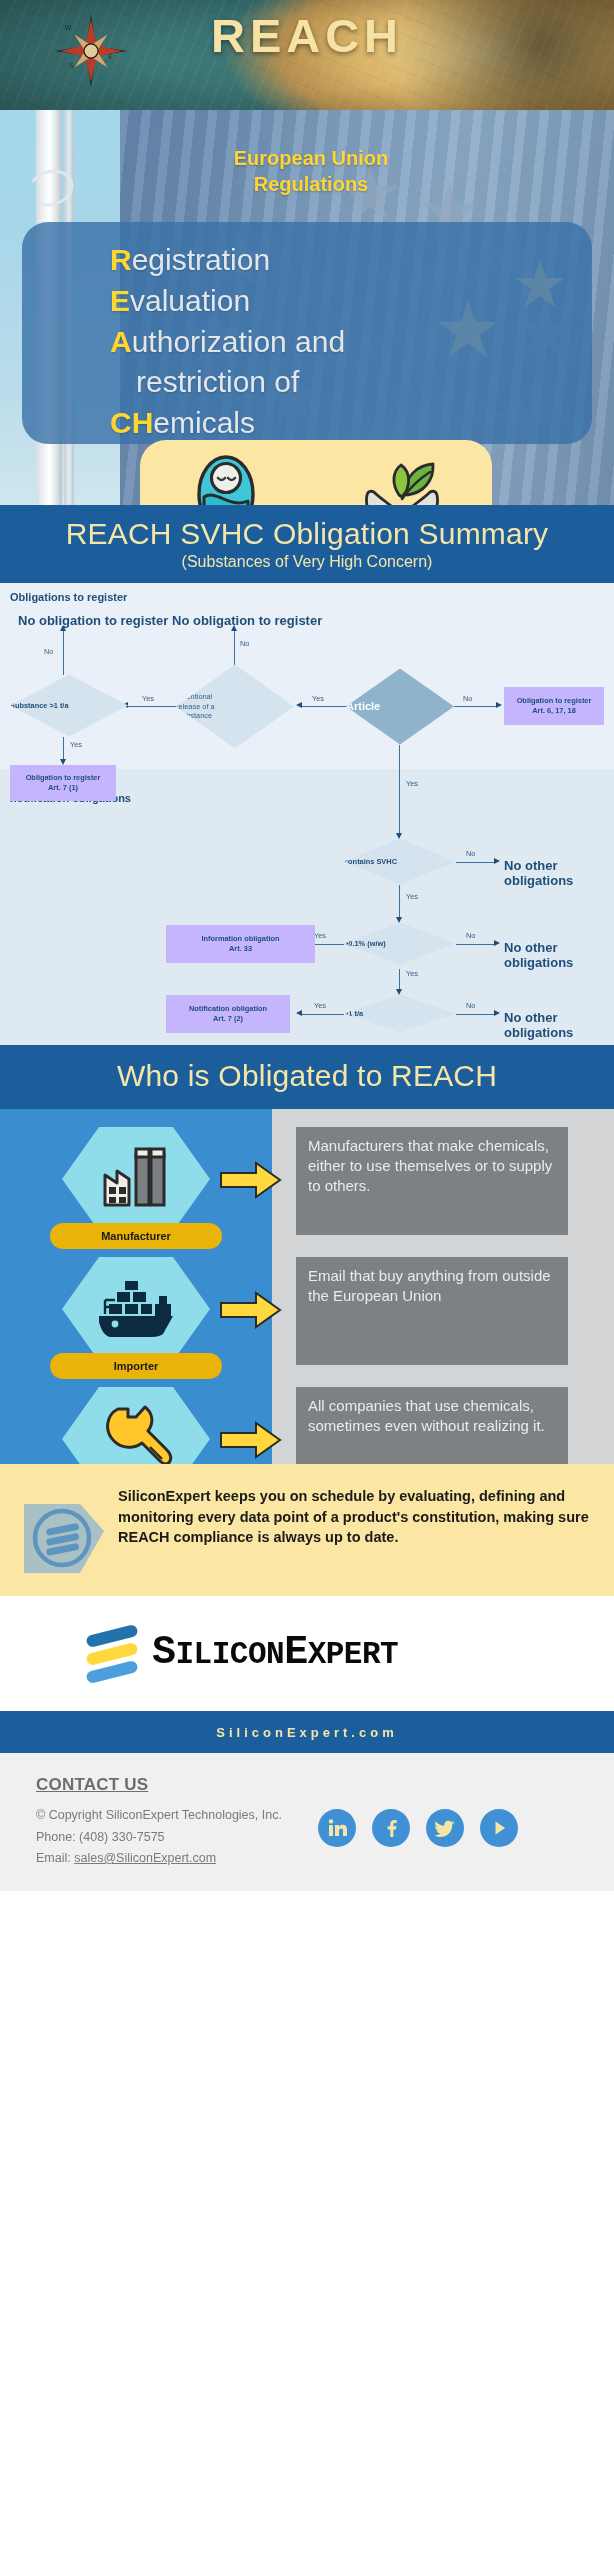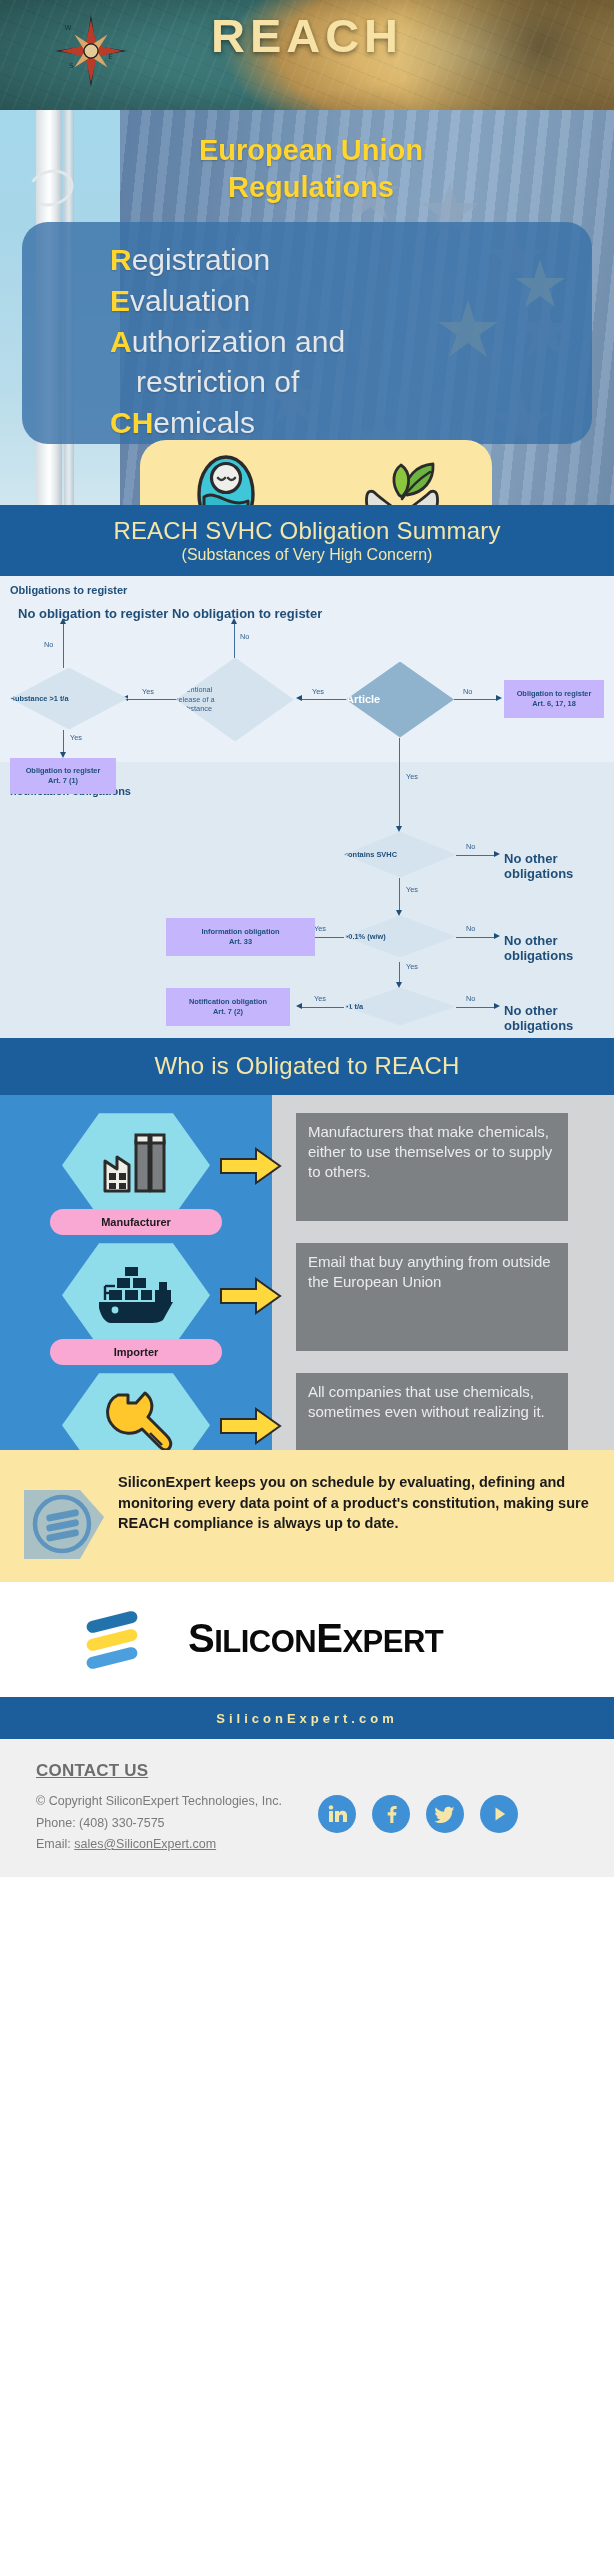--- a/index.html
+++ b/index.html
@@ -85,22 +85,22 @@
     background: linear-gradient(90deg,#c3ced6 0%, #e9eef1 50%, #b6c2ca 100%);
     opacity:.85;
   }
   .eu-rope{
     position:absolute; left:28px; top:60px; width:46px; height:36px;
     border:3px solid rgba(226,231,234,0.95); border-radius:50%;
     transform: rotate(-16deg); border-left-color: transparent;
   }
   .stars { position:absolute; left:120px; top:0; width:494px; height:395px; }
   .eu-heading {
-    position:absolute; left:0; top:22px; width:614px; text-align:center;
-    color:#ffd530; font-size:29px; font-weight:700; line-height:1.28;
+    position:absolute; left:0; top:36px; width:614px; text-align:center;
+    color:#ffd530; font-size:20px; font-weight:700; line-height:1.28;
     text-shadow:0 1px 2px rgba(0,0,0,0.25);
     padding-left:8px;
   }
   .reach-card {
     position:absolute; left:22px; top:112px; width:570px; height:222px;
     background: rgba(56,112,168,0.80);
     border-radius: 26px;
   }
   .reach-list{
     position:absolute; left:88px; top:18px; width:470px;
@@ -113,21 +113,21 @@
     position:absolute; left:140px; top:330px; width:352px; height:107px;
     background:#fbe6a4; border-radius:26px;
     display:flex; align-items:center; justify-content:space-around;
   }
 
   
   .band {
     background:#1b5e9b; width:614px; text-align:center; color:#f5e6a8;
     padding: 12px 10px 12px;
   }
-  .band .b-title { font-size:24px; font-weight:400; line-height:1.15; letter-spacing:.2px; }
+  .band .b-title { font-size:30px; font-weight:400; line-height:1.15; letter-spacing:.2px; }
   .band .b-sub { font-size:16px; font-weight:400; margin-top:1px; }
 
   
   .flow { position:relative; width:614px; height:400px; background:#eaf0f7; }
   .flow-lower-bg { position:absolute; left:0; top:186px; width:614px; height:214px; background:#dfe9f2; }
   .flow-inner { position:absolute; inset:0; }
   .sec-label {
     position:absolute; color:#1f4e79; font-weight:700; font-size:11px; line-height:1.25;
   }
   .node-box {
@@ -162,21 +162,21 @@
   .who-row { position:absolute; left:0; width:614px; height:112px; }
   .hexwrap { position:absolute; left:38px; top:0; width:196px; height:112px; }
   .hex {
     position:absolute; left:24px; top:2px; width:148px; height:104px;
     background:#8fdceb;
     clip-path: polygon(25% 0%, 75% 0%, 100% 50%, 75% 100%, 25% 100%, 0% 50%);
     display:flex; align-items:center; justify-content:center;
   }
   .pill {
     position:absolute; left:12px; bottom:-12px; width:172px; height:26px;
-    background:#f9a8d4; border-radius:13px;
+    background:#eab308; border-radius:13px;
     display:flex; align-items:center; justify-content:center;
     color:#1b1b1b; font-size:11px; font-weight:700;margin-top:44px;
   }
   .arrow-y { position:absolute; left:220px; top:36px; width:62px; height:38px; }
   .graybox {
     position:absolute; left:296px; top:2px; width:272px; height:108px;
     background:#7e8183; color:#e9ebec; font-size:15px; line-height:1.33;
     padding:9px 12px;
   }
 
@@ -187,22 +187,21 @@
     position:absolute; left:118px; top:22px; width:472px;
     color:#1b1b1b; font-size:14.5px; font-weight:700; line-height:1.42;
   }
 
   
   .logo-row { position:relative; width:614px; height:115px; background:#ffffff; }
   .logo-mark { position:absolute; left:82px; top:26px; width:66px; height:66px; }
   .logo-text {
     position:absolute; left:152px; top:34px;
     font-size:40px; font-weight:700; color:#0a0a0a; letter-spacing:-0.5px;
-    font-family:Liberation Sans, sans-serif;
-    margin-left:36px;
+    font-family:Liberation Mono, monospace;
   }
   .logo-text .sm { font-size:31px; }
 
   
   .urlbar {
     width:614px; height:42px; background:#1b5e9b;
     display:flex; align-items:center; justify-content:center;
     color:#f5e6a8; font-size:13px; font-weight:700; letter-spacing:4px;
   }
 

